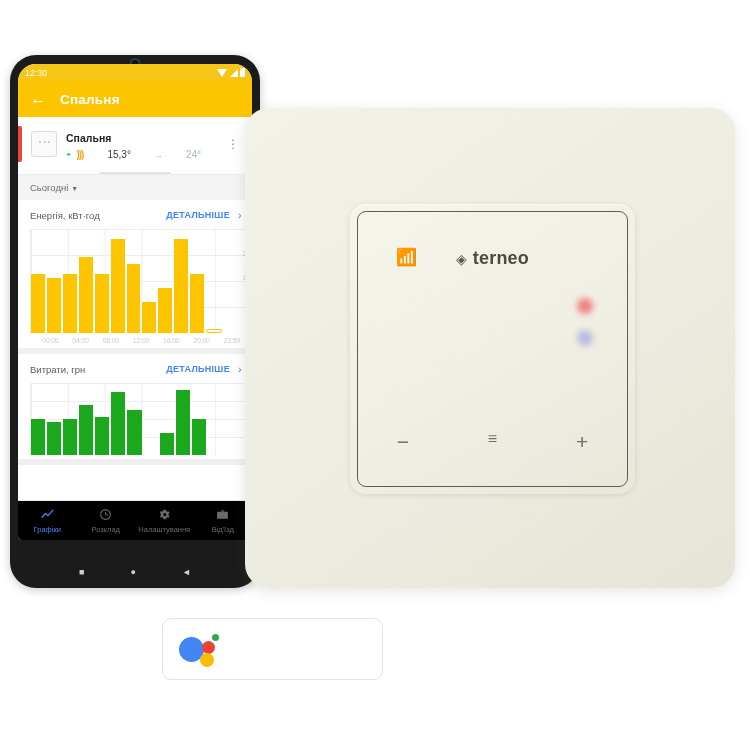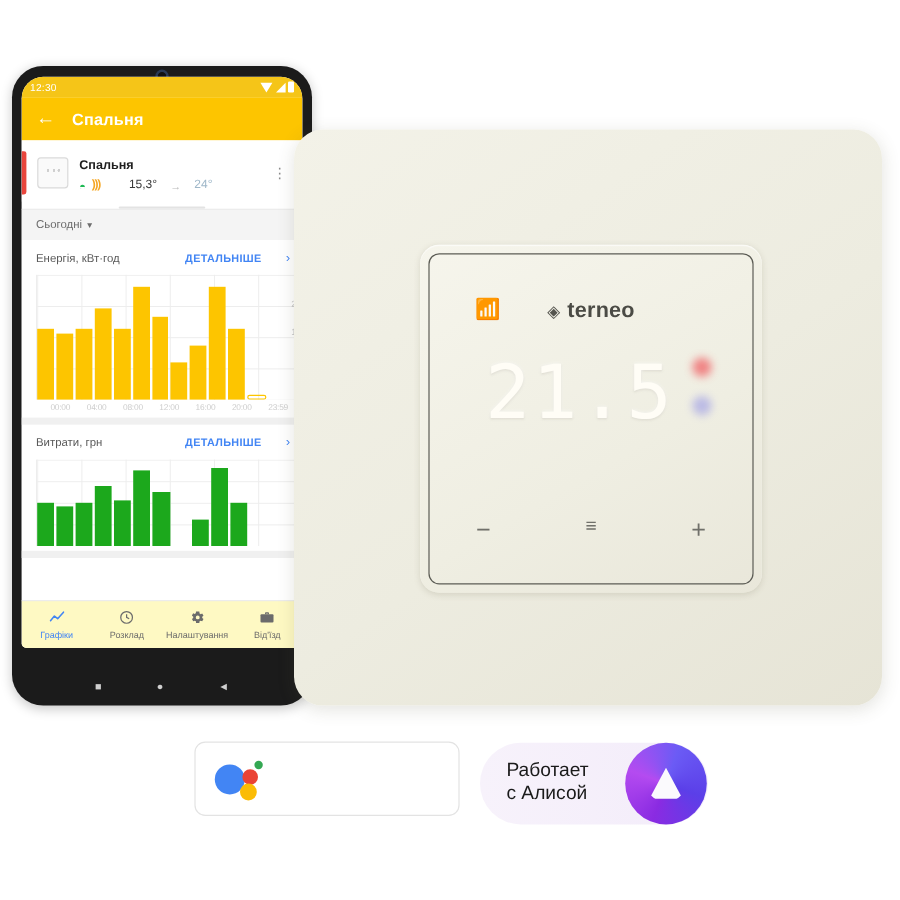--- a/index.html
+++ b/index.html
@@ -65,36 +65,36 @@
     background:
       radial-gradient(circle at 2px 2px, #cfcfcf 1px, transparent 1.2px),
       radial-gradient(circle at 7px 2px, #cfcfcf 1px, transparent 1.2px),
       radial-gradient(circle at 11px 2px, #cfcfcf 1px, transparent 1.2px);
   }
   .dev-body { flex: 1; margin-left: 9px; }
   .dev-name { font-size: 10.5px; font-weight: 700; color: #1f1f1f; }
   .dev-row2 { display: flex; align-items: center; margin-top: 3px; }
   .ic-wifi { color: #1DB954; font-size: 9px; margin-right: 5px; }
   .ic-heat { color: #F5A623; font-size: 10px; font-weight: 700; letter-spacing:-1px; }
-  .dev-temps { margin-left: 24px; display: flex; align-items: center; gap: 11px; font-size: 10px; }
+  .dev-temps { margin-left: 24px; display: flex; align-items: center; gap: 23px; font-size: 10px; }
   .t-cur { color: #3a3a3a; }
   .t-arrow { color: #b9b9b9; font-size: 9px; }
   .t-tgt { color: #9fb7c9; }
   .dev-kebab { color: #8a8a8a; font-size: 12px; letter-spacing: 0; line-height: 4px; padding: 0 3px;}
   .dev-handle { width: 72px; height: 2px; background: #e3e3e3; border-radius: 2px; margin: 4px auto 0 auto; }
 
   
   .today-bar { background: #f4f4f4; padding: 7px 12px; font-size: 9.5px; color: #6d6d6d; border-top: 1px solid #ececec;}
   .today-bar .caret { font-size: 7px; margin-left: 3px; }
 
   
   .chart-card { background: #fff; padding: 9px 0 4px 0; border-bottom: 6px solid #f0f0f0; }
   .chart-head { display: flex; align-items: center; justify-content: space-between; padding: 0 10px 0 12px; }
   .chart-title { font-size: 9.5px; color: #5a5a5a; }
-  .chart-more { font-size: 9px; color: #4285F4; font-weight: 700; letter-spacing: .3px; display: flex; align-items: center; gap: 20px;}
+  .chart-more { font-size: 9px; color: #4285F4; font-weight: 700; letter-spacing: .3px; display: flex; align-items: center; gap: 8px;}
   .chart-more .chev { font-size: 11px; font-weight: 400; }
 
   .plot-wrap { position: relative; margin: 8px 0 0 0; padding: 0 0 0 12px; }
   .plot {
     position: relative; height: 104px;
     border-left: 1px solid #ededed;
     background-image: linear-gradient(#ededed 1px, transparent 1px), linear-gradient(90deg, #ededed 1px, transparent 1px);
     background-size: 100% 25%, 16.67% 100%;
   }
   .plot.small { height: 72px; }
@@ -105,21 +105,21 @@
   .bar.stub { background: transparent; border: 1.2px solid #FDC500; height: 4px !important; border-radius: 2px;}
   .yaxis { position: absolute; right: 0; top: 0; bottom: 0; width: 30px; }
   .ylab { position: absolute; right: 1px; font-size: 7.5px; color: #c6c6c6; transform: translateY(-50%); }
   .xaxis { display: flex; padding: 4px 12px 0 12px; }
   .xlab { flex: 1; font-size: 7px; color: #cdcdcd; letter-spacing: -.2px;}
   .xlab:last-child { flex: 0 0 auto; }
 
   
   .botnav {
     position: absolute; left: 0; right: 0; bottom: 0;
-    height: 40px; background: #fef9c3; border-top: 1px solid #ececec;
+    height: 40px; background: #000000; border-top: 1px solid #ececec;
     display: flex; align-items: center;
   }
   .nav-item { flex: 1; text-align: center; color: #6b6b6b; }
   .nav-item .gl { font-size: 13px; display: block; line-height: 15px; }
   .nav-item .lb { font-size: 7.5px; margin-top: 1px; display: block; }
   .nav-item.active { color: #4285F4; }
   .phone-nav {
     position: absolute; left: 8px; right: 8px; bottom: 0; height: 32px;
     display: flex; align-items: center; justify-content: center; gap: 46px;
   }
@@ -362,21 +362,20 @@
   </div>
 
   <div id="thermo">
     <div id="thermo-inner">
       <div id="thermo-face">
         <span class="wifi-ic">📶</span>
         <span class="brand">
           <span class="brand-mark">◈</span>
           <span class="brand-name">terneo</span>
         </span>
-        <span class="lcd">21.5</span>
         <span class="led red"></span>
         <span class="led blue"></span>
         <span class="touchrow" id="touchrow">
             <span class="touch">−</span>
             <span class="touch menu">≡</span>
             <span class="touch">+</span>
           </span>
       </div>
     </div>
   </div>
@@ -384,24 +383,15 @@
   <div id="badges">
     <div class="badge-google">
       <span class="g-dots">
         <i class="gd blue"></i>
           <i class="gd red"></i>
           <i class="gd green"></i>
           <i class="gd yellow"></i>
       </span>
     </div>
 
-    <div class="badge-alice">
-      <span class="a-text">
-        <span>Работает</span><br>
-        <span>с Алисой</span>
-      </span>
-      <span class="alice-logo">
-        <span class="alice-hole"></span>
-      </span>
-    </div>
   </div>
 
 </div>
 
 </body></html>

